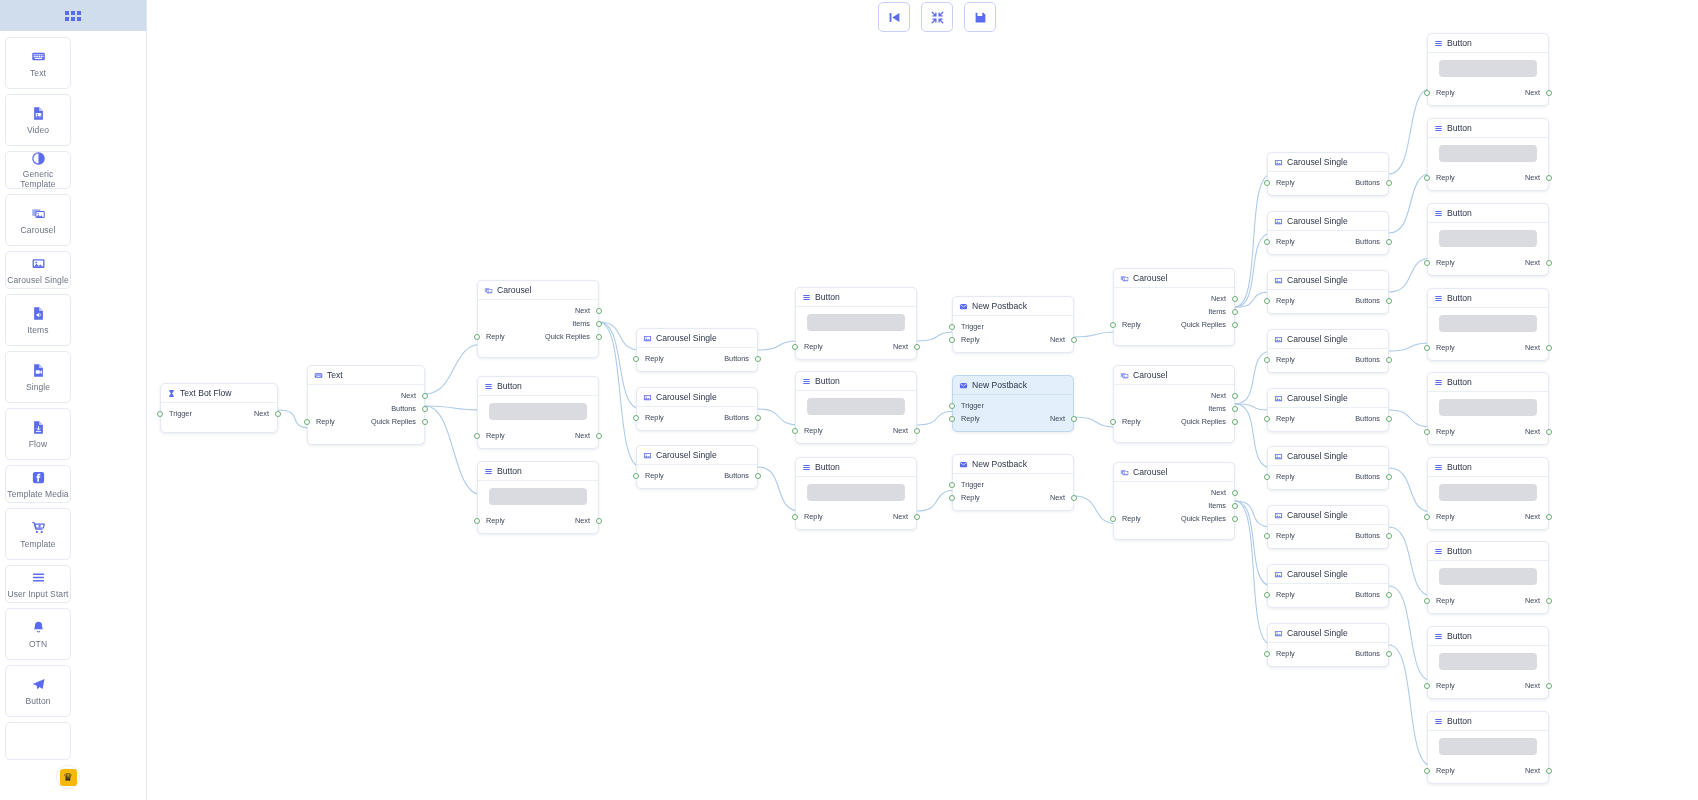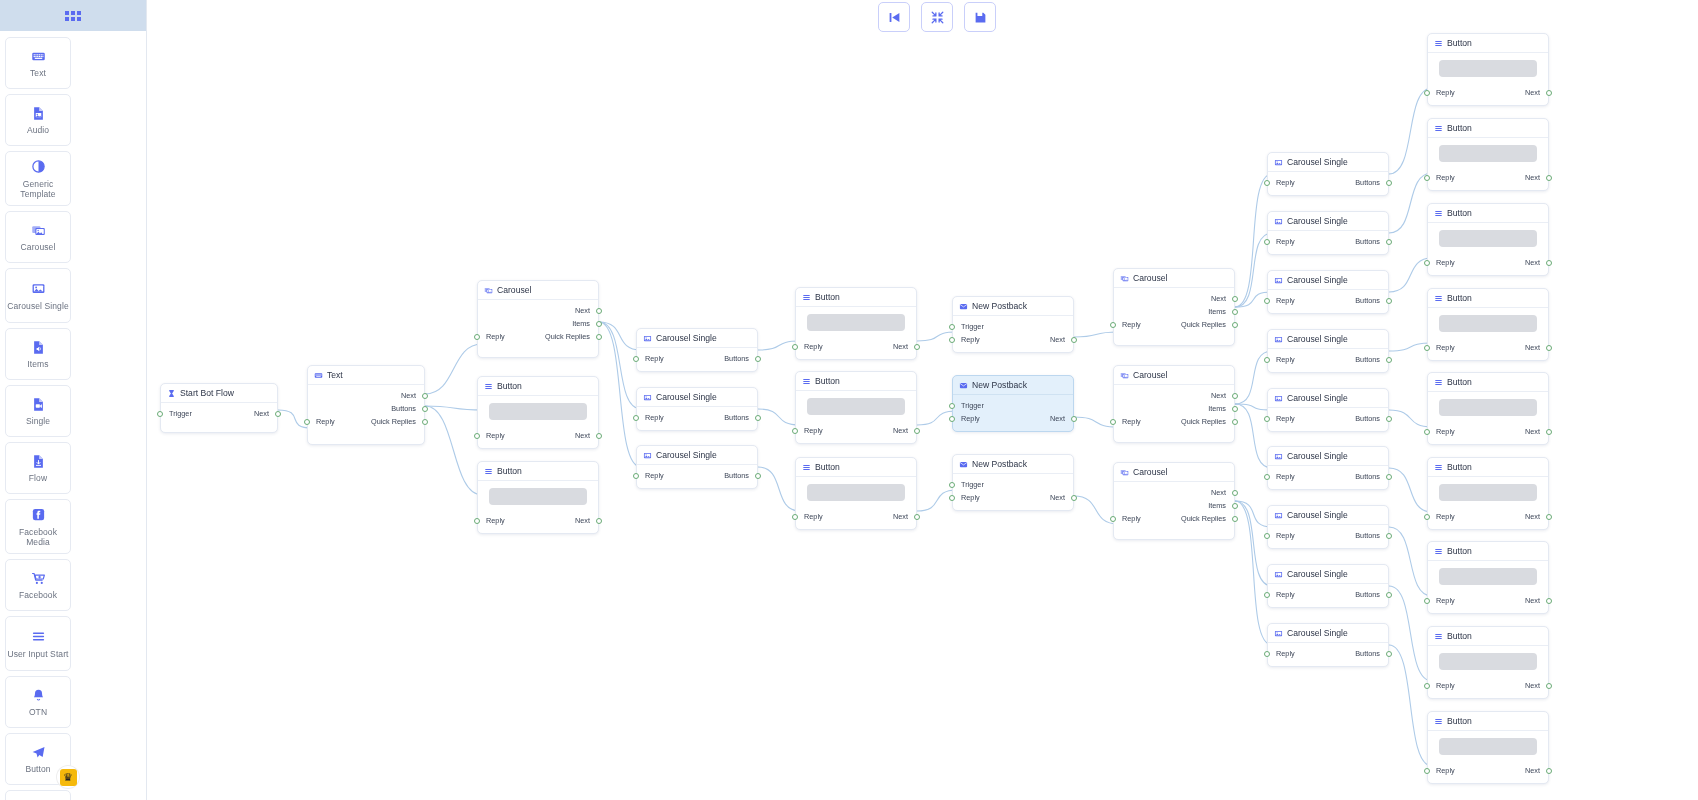--- a/index.html
+++ b/index.html
@@ -30,21 +30,21 @@
 
   #palette { padding: 6px 5px 0 5px; display: flex; flex-wrap: wrap; gap: 5px; }
   .pal-item {
     width: 66px; height: 52px;
     border: 1px solid #e6eaf2; border-radius: 5px;
     background: #fff;
     display: flex; flex-direction: column;
     align-items: center; justify-content: center;
     gap: 3px; cursor: pointer;
   }
-  .pal-item.tall { height: 55px; }
+  .pal-item.tall { height: 38px; }
   .pal-icon { color: #5a6bf0; display:flex; align-items:center; justify-content:center; height:18px; }
   .pal-icon svg { display:block; }
   .pal-label {
     font-size: 8.5px; color: #6b7280; text-align: center; line-height: 1.18;
     letter-spacing: .1px;
   }
 
   #brand-badge {
     position: absolute; left: 57px; bottom: 12px;
     width: 22px; height: 22px; border-radius: 50%;
@@ -155,21 +155,21 @@
         <div class="pal-item">
           <span class="pal-icon">
             <svg width="15" height="15" viewBox="0 0 24 24">
               <path d="M5 2h8l6 6v14H5z" fill="currentColor"></path>
               <path d="M13 2l6 6h-6z" fill="#c5cbf7"></path>
               <rect x="7.6" y="11" width="8.8" height="7" rx="1" fill="#fff"></rect>
               <circle cx="10" cy="13.4" r="1.1" fill="currentColor"></circle>
               <path d="M7.6 18l3-3.4 2.4 2.6 1.8-1.6 1.6 2.4z" fill="currentColor"></path>
             </svg>
           </span>
-          <span class="pal-label">Audio</span>
+          <span class="pal-label">Video</span>
         </div>
         <div class="pal-item tall">
           <span class="pal-icon">
             <svg width="15" height="15" viewBox="0 0 24 24">
               <circle cx="12" cy="12" r="9" fill="none" stroke="currentColor" stroke-width="2"></circle>
               <path d="M12 3a9 9 0 0 1 0 18z" fill="currentColor"></path>
             </svg>
           </span>
           <span class="pal-label">Generic Template</span>
         </div>
@@ -228,33 +228,33 @@
           </span>
           <span class="pal-label">Flow</span>
         </div>
         <div class="pal-item tall">
           <span class="pal-icon">
             <svg width="15" height="15" viewBox="0 0 24 24">
               <rect x="3" y="3" width="18" height="18" rx="3.6" fill="currentColor"></rect>
               <path d="M14.6 12.2h-2v6.4h-2.5v-6.4H8.8V10h1.3V8.7c0-1.7.8-2.7 2.8-2.7h1.9v2.2h-1.2c-.7 0-.9.3-.9.9V10h2.2z" fill="#fff"></path>
             </svg>
           </span>
-          <span class="pal-label">Facebook Media</span>
+          <span class="pal-label">Template Media</span>
         </div>
         <div class="pal-item">
           <span class="pal-icon">
             <svg width="15" height="15" viewBox="0 0 24 24">
               <path d="M2.5 4h2.4l2.6 10.6h10.2" fill="none" stroke="currentColor" stroke-width="1.9" stroke-linecap="round" stroke-linejoin="round"></path>
               <path d="M6.4 6.6h15l-1.8 6.2H7.8z" fill="none" stroke="currentColor" stroke-width="1.9" stroke-linejoin="round"></path>
               <path d="M13.8 8v3.4M12.1 9.7h3.4" stroke="currentColor" stroke-width="1.5" stroke-linecap="round"></path>
               <circle cx="9.4" cy="19" r="1.7" fill="currentColor"></circle>
               <circle cx="17.2" cy="19" r="1.7" fill="currentColor"></circle>
             </svg>
           </span>
-          <span class="pal-label">Facebook</span>
+          <span class="pal-label">Template</span>
         </div>
         <div class="pal-item tall">
           <span class="pal-icon">
             <svg width="15" height="15" viewBox="0 0 24 24">
               <g fill="currentColor">
                 <rect x="3" y="5.5" width="18" height="2.4" rx="1.2"></rect>
                 <rect x="3" y="10.8" width="18" height="2.4" rx="1.2"></rect>
                 <rect x="3" y="16.1" width="18" height="2.4" rx="1.2"></rect>
               </g>
             </svg>
@@ -346,21 +346,21 @@
         <path d="M1242,645 C1270,645 1257,766 1285,766"></path>
       </svg>
     <div id="nodes-layer">
         <div class="node" style="left: 13px; top: 383px; width: 118px; min-height: 50px;">
           <div class="node-head">
             <span class="nh-icon">
               <svg width="9" height="9" viewBox="0 0 24 24">
                 <path d="M6 2.8h12v2.4l-4.4 6.8 4.4 6.8v2.4H6v-2.4l4.4-6.8L6 5.2z" fill="currentColor"></path>
               </svg>
             </span>
-            <span>Start Bot Flow</span>
+            <span>Text Bot Flow</span>
           </div>
           <div class="node-body">
             <div class="rowlist">
               <div class="prow">
                 <span class="l">Trigger</span>
                 <i class="dot" style="left:-4px;top:3.5px"></i>
                 <span class="r">Next</span>
                 <i class="dot" style="right:-4px;top:3.5px"></i>
               </div>
             </div>

